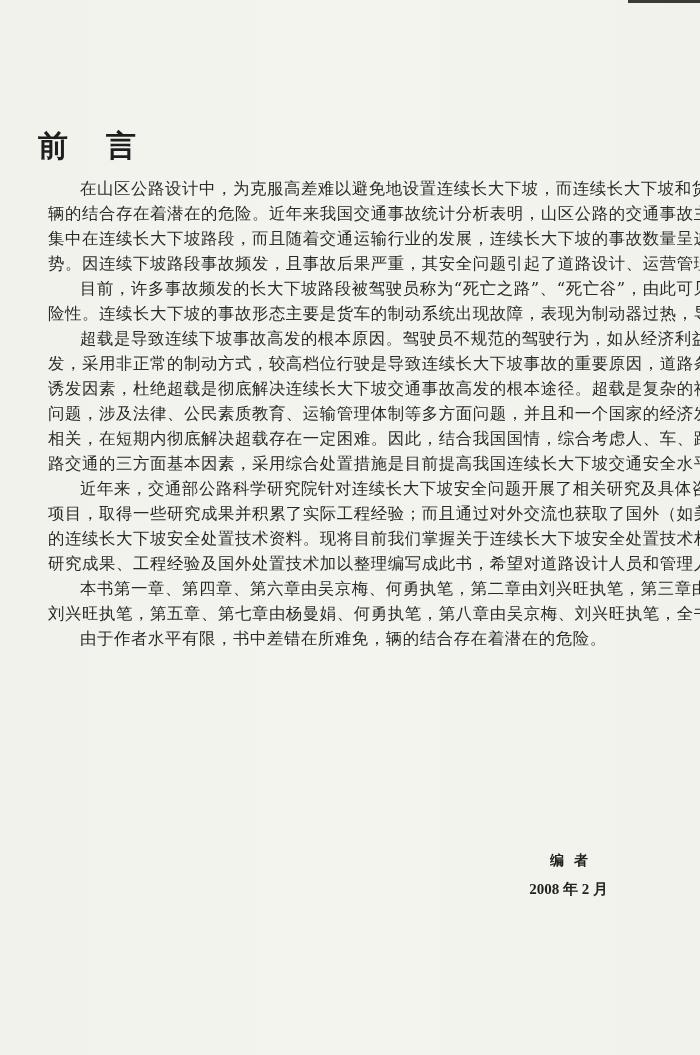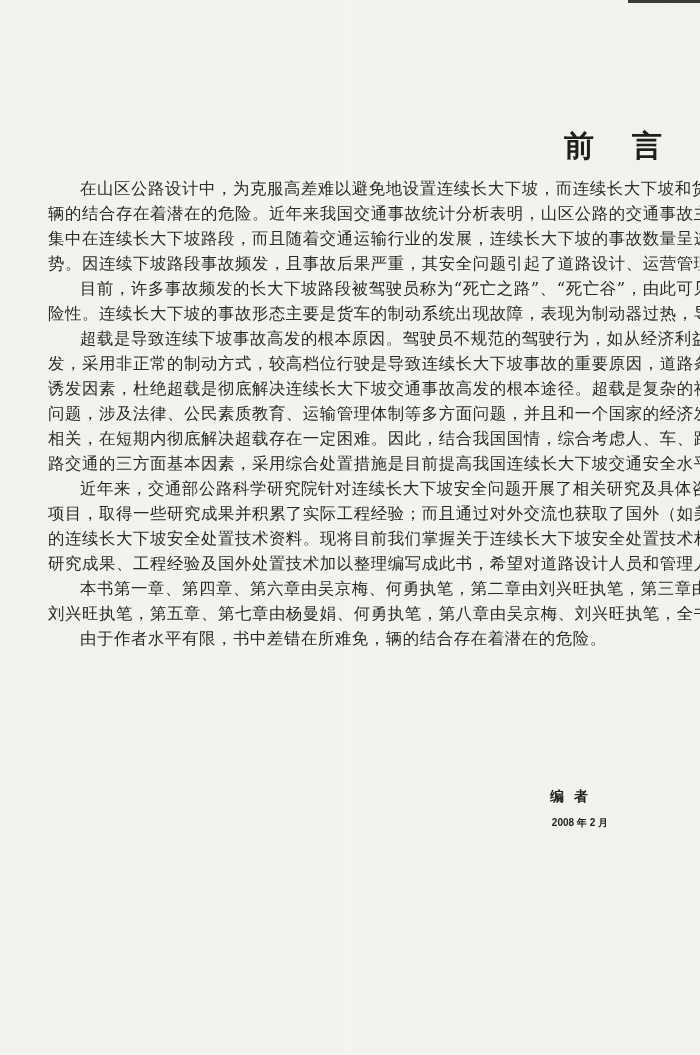--- a/index.html
+++ b/index.html
@@ -13,44 +13,44 @@
   .page {
     position: absolute; left: 0; top: 0; width: 700px; height: 1055px;
     background: linear-gradient(90deg, #f1f2ec 0%, #f4f4ef 50%, #f2f2ec 100%);
   }
   .top-edge {
     position: absolute; left: 628px; top: 0; width: 72px; height: 3px;
     background: #3c3a36;
   }
   .title {
     position: absolute; left: 0; width: 700px; top: 126px;
-    text-align: right; font-size: 30px; font-weight: bold;
+    text-align: left; font-size: 30px; font-weight: bold;
     letter-spacing: 38px; color: #1e1e1e;
     font-family: "DejaVu Sans", "Liberation Sans", sans-serif;
     text-indent: 38px;
   }
   .body {
     position: absolute; left: 48px; top: 176px; width: 614px;
   }
   .para { margin: 0; }
   .line {
     display: block; height: 25px; line-height: 25px;
     font-size: 16.4px; white-space: nowrap;
     text-align: justify; text-align-last: justify;
     letter-spacing: 0.6px;
   }
   .line.first { padding-left: 32px; }
   .line.last { text-align-last: left; }
   .sign {
-    position: absolute; right: 92px; top: 788px; text-align: right;
+    position: absolute; right: 92px; top: 852px; text-align: right;
     font-family: "DejaVu Sans", "Liberation Sans", sans-serif;
     font-weight: bold; font-size: 14px; color: #222;
   }
   .sign .editor { display: block; letter-spacing: 10px; margin-right: 10px; margin-bottom: 10px; }
-  .sign .date { display: block; font-family: Liberation Sans, sans-serif; font-size: 10px; }
+  .sign .date { display: block; font-family: Liberation Serif, serif; font-size: 15px; }
 </style>
 </head>
 <body>
 
 <div class="page">
   <div class="top-edge"></div>
 
   <div class="title">前言</div>
 
   <div class="body">

